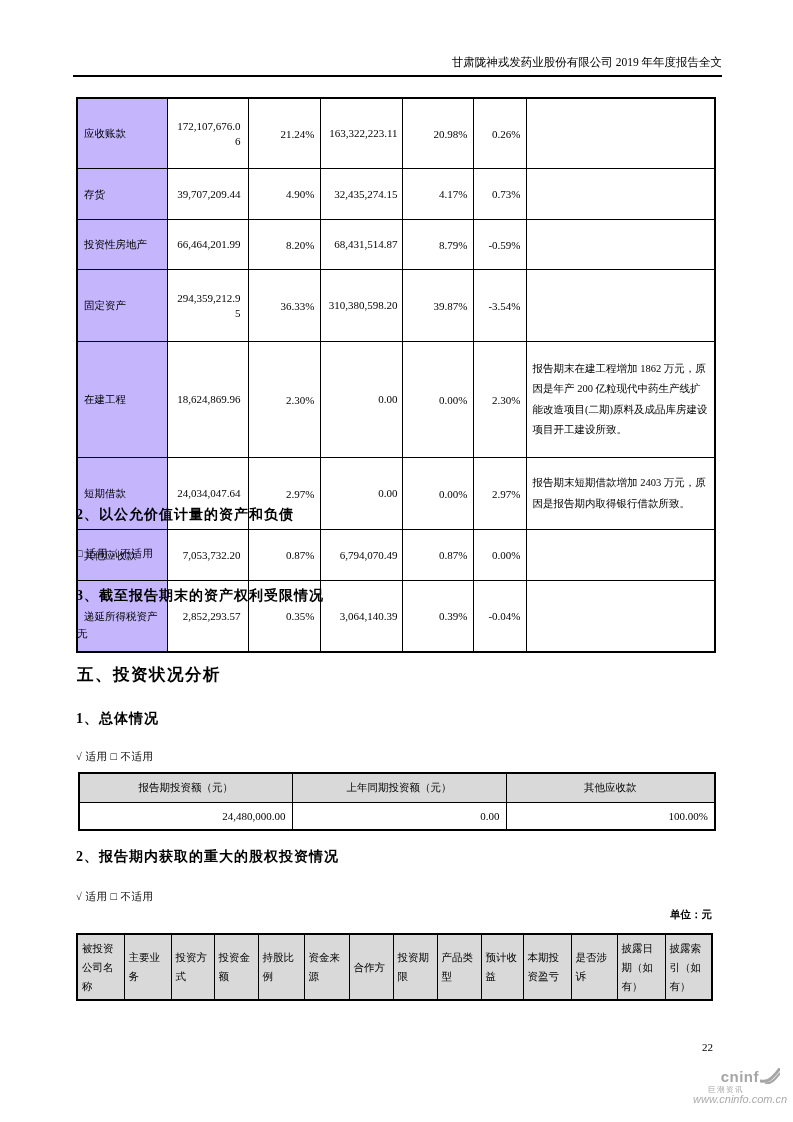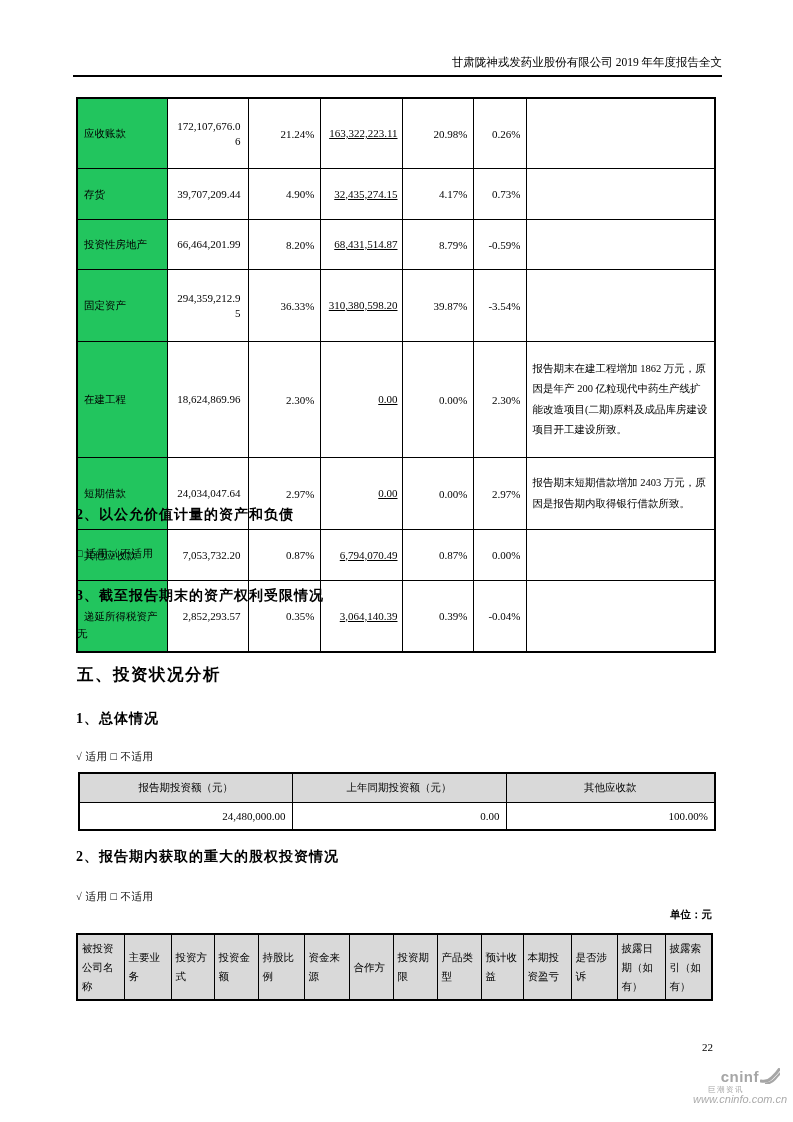--- a/index.html
+++ b/index.html
@@ -13,24 +13,24 @@
     position:absolute;left:73px;top:54px;width:649px;
     text-align:right;font-size:11.5px;line-height:16px;
     padding-bottom:5px;border-bottom:2px solid #000;
   }
   
   table{border-collapse:collapse;table-layout:fixed;}
   td,th{border:1px solid #000;border-top:1.5px solid #000;border-bottom:1.5px solid #000;
         overflow:hidden;vertical-align:middle;font-weight:normal;}
   .tbl{position:absolute;border:2px solid #000;}
   .hdr{background:#d9d9d9;}
-  .lbl{background:#22c55e;font-size:10.5px;padding:2px 4px 2px 6px;text-align:left;word-break:break-all;line-height:15px;}
+  .lbl{background:#c4b5fd;font-size:10.5px;padding:2px 4px 2px 6px;text-align:left;word-break:break-all;line-height:15px;}
   .num{font-size:11px;text-align:right;word-break:break-all;line-height:15px;}
   .a-end{padding:0 7px;}
-  .a-beg{padding:12px 4px;text-decoration:underline;}
+  .a-beg{padding:12px 4px;}
   .pct{font-size:11px;text-align:right;padding:0 5px;}
   .note{font-size:10.5px;text-align:left;padding:2px 6px;line-height:20.5px;word-break:break-all;}
   
   .t1 tr:nth-child(1) td{height:45px;}
   .t1 tr:nth-child(2) td{height:26px;}
   .t1 tr:nth-child(3) td{height:25px;}
   .t1 tr:nth-child(4) td{height:47px;}
   .t1 tr:nth-child(5) td{height:91px;}
   .t1 tr:nth-child(6) td{height:47px;}
   .t1 tr:nth-child(7) td{height:26px;}

